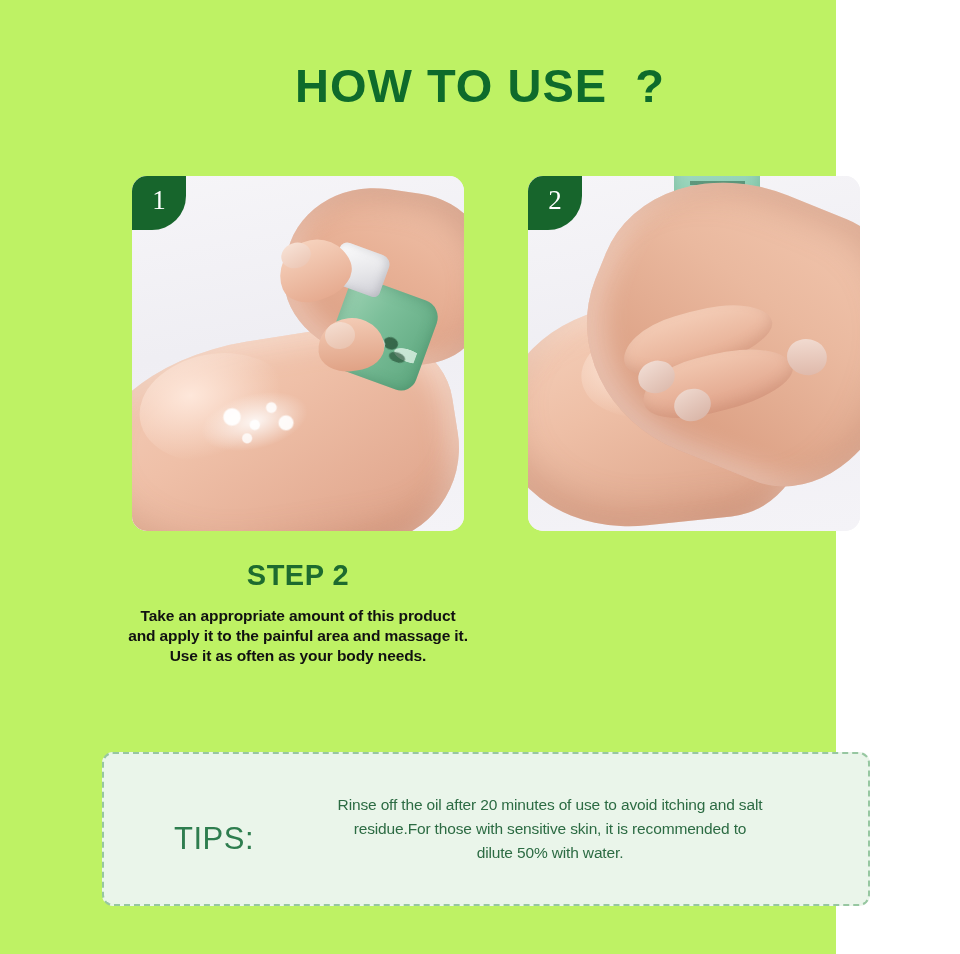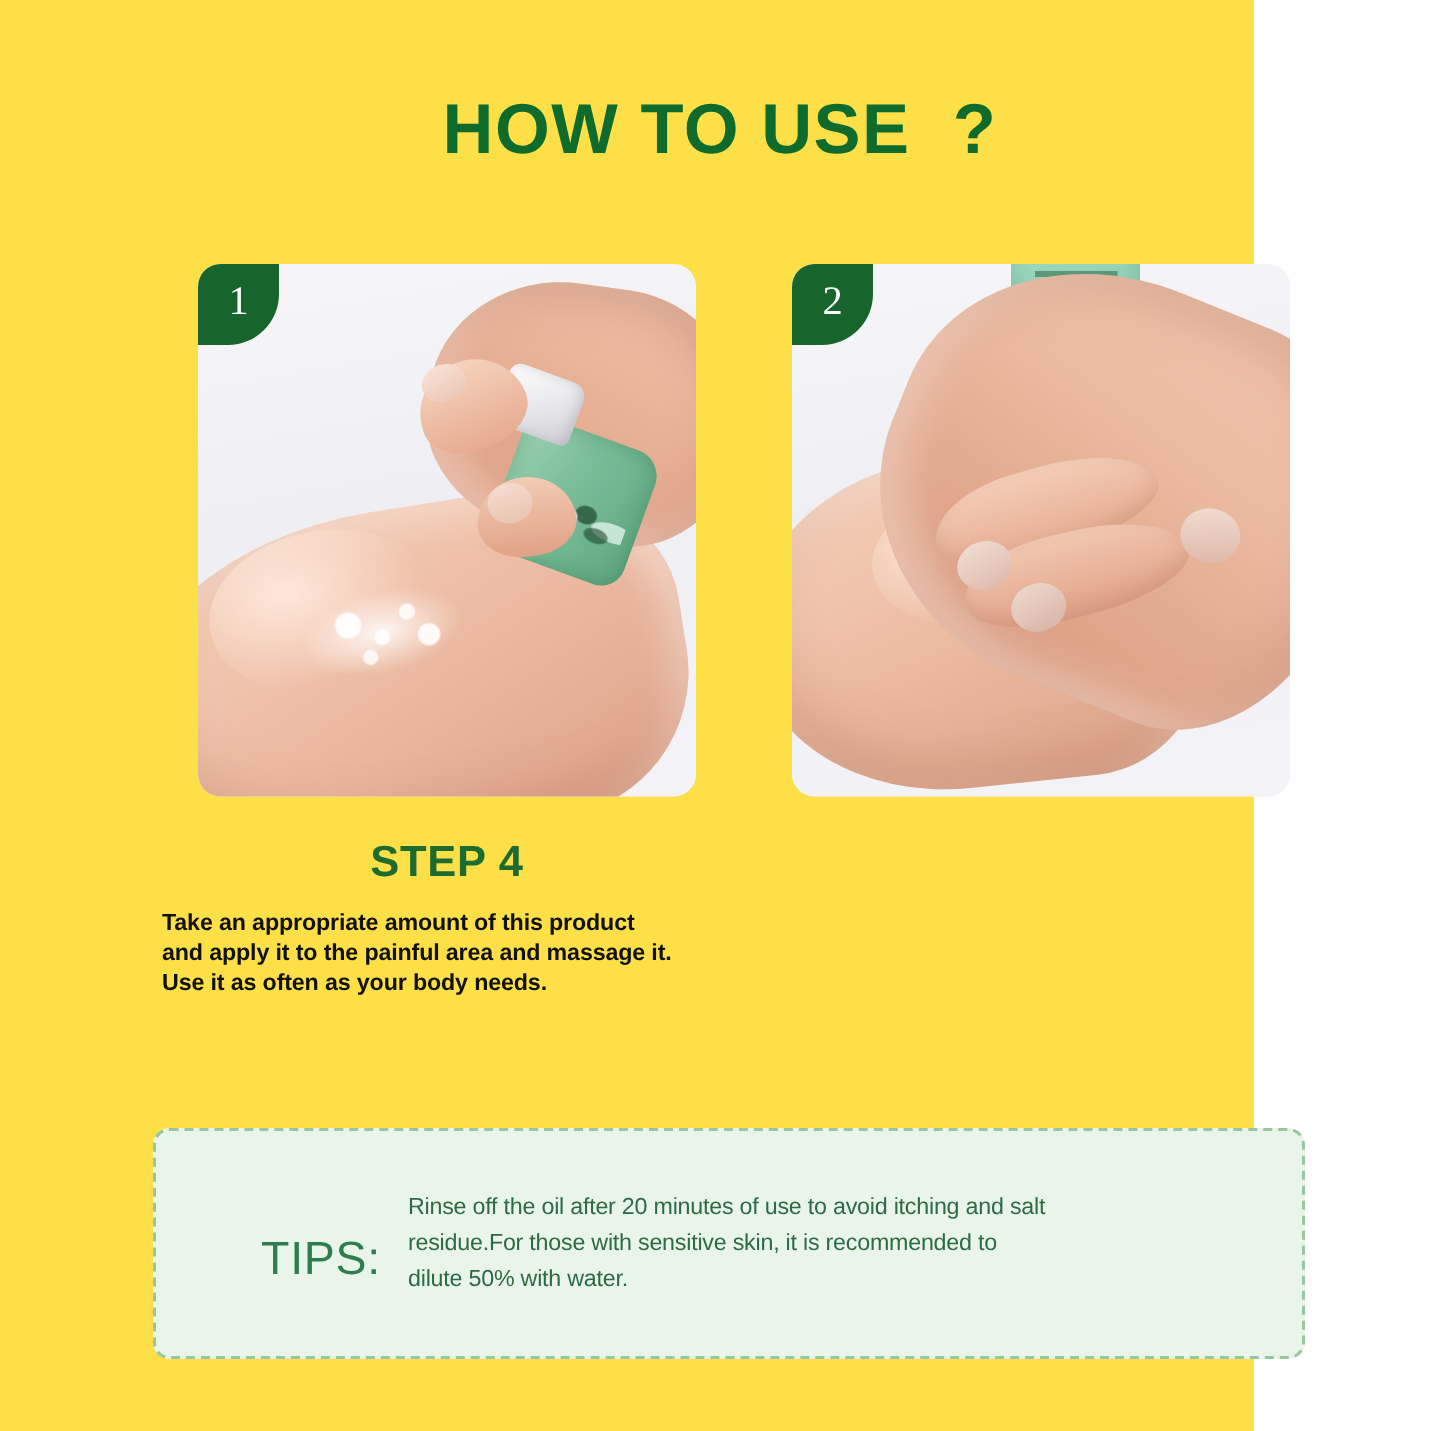--- a/index.html
+++ b/index.html
@@ -9,21 +9,21 @@
     height: 954px;
     background: #ffffff;
     font-family: "Liberation Sans", sans-serif;
     overflow: hidden;
   }
 
   .page {
     position: relative;
     width: 836px;
     height: 954px;
-    background: #fde047;
+    background: #bef264;
   }
 
   
   .title {
     position: absolute;
     left: 0;
     top: 58px;
     width: 960px;
     text-align: center;
     font-size: 47px;
@@ -84,20 +84,21 @@
     margin-top: 28px;
     text-align: center;
     font-size: 29px;
     font-weight: bold;
     color: #1d6b2f;
     letter-spacing: 0.5px;
   }
 
   .step-desc {
     margin-top: 14px;
+    text-align: center;
     font-size: 15.5px;
     font-weight: bold;
     line-height: 1.28;
     color: #111111;
     white-space: pre-line;
     letter-spacing: -0.1px;
   }
   .step-2 .step-desc { width: 360px; margin-left: -14px; }
   .step-1 .step-desc { width: 380px; margin-left: -24px; }
 
@@ -128,20 +129,21 @@
   }
 
   .tips-text {
     flex: 1 1 auto;
     font-size: 15.5px;
     line-height: 1.55;
     color: #2c6b43;
     white-space: pre-line;
     padding-right: 40px;
     letter-spacing: -0.15px;
+    text-align: center;
   }
 
   
   .bg-wall { position:absolute; inset:0; background:
       linear-gradient(170deg,#f6f5f8 0%, #efeef3 45%, #f4f3f7 100%); }
 
   .skin { position: absolute; border-radius: 50%; }
 
   
   .p1-arm {
@@ -359,21 +361,21 @@
             <div class="cap"></div>
             <div class="nozzle"></div>
           </div>
           <div class="skin p1-finger-a"></div>
           <div class="skin p1-nail-a"></div>
           <div class="skin p1-finger-b"></div>
           <div class="skin p1-nail-b"></div>
         </div>
         <div class="badge">1</div>
       </div>
-      <div class="step-title">STEP 4</div>
+      <div class="step-title">STEP 2</div>
       <div class="step-desc">Take an appropriate amount of this product
 and apply it to the painful area and massage it.
 Use it as often as your body needs.</div>
     </div>
 
     <div class="step step-2">
       <div class="photo">
         <div class="photo-scene">
           <div class="bg-wall"></div>
           <div class="p2-bottle">

